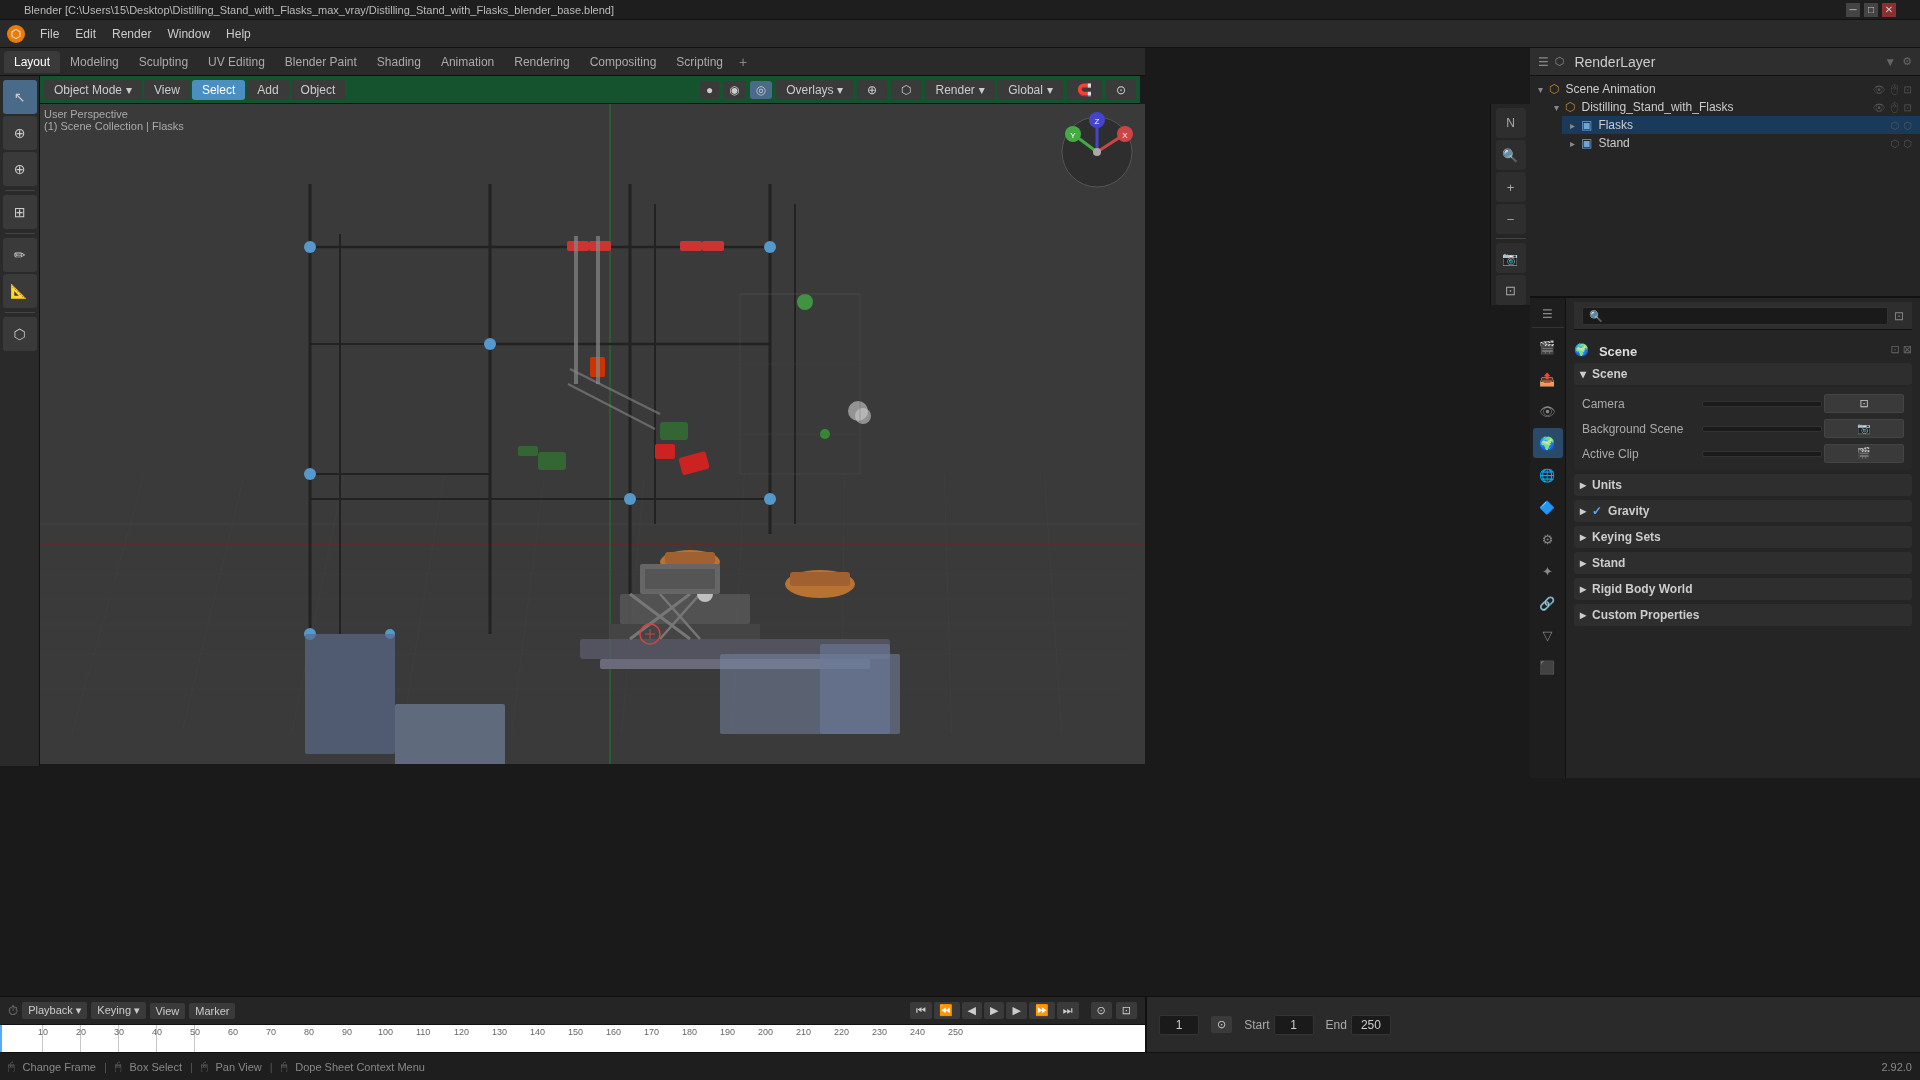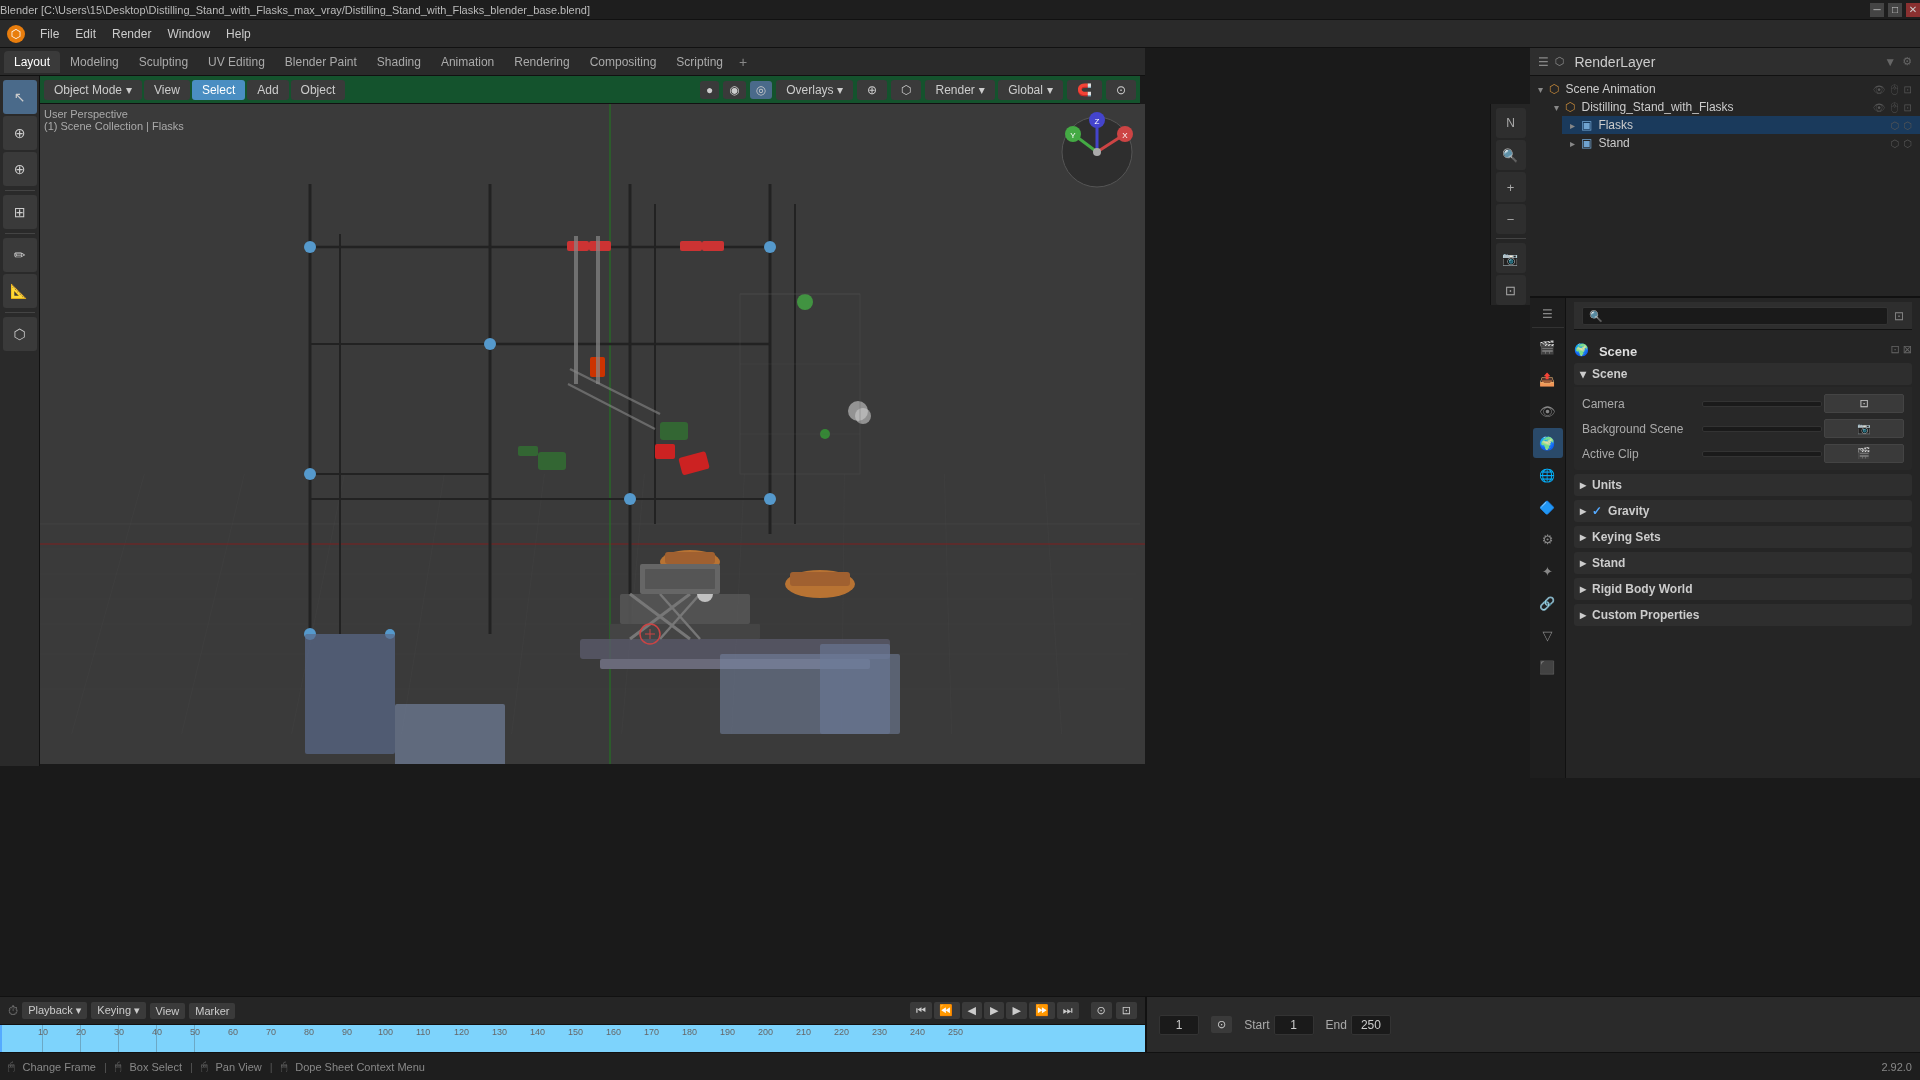--- a/index.html
+++ b/index.html
@@ -15,21 +15,21 @@
     }
 
     
     #titlebar {
       width: 100%;
       height: 20px;
       background: #1e1e1e;
       display: flex;
       align-items: center;
       justify-content: space-between;
-      padding: 0 0;
+      padding: 0 24px;
       border-bottom: 1px solid #111;
       position: absolute;
       top: 0; left: 0;
       z-index: 100;
     }
     #titlebar-controls { display: flex; gap: 4px; }
     .title-btn {
       width: 14px; height: 14px;
       background: #444; border: none;
       color: #ccc; font-size: 10px;
@@ -323,21 +323,21 @@
       border-bottom: 1px solid #111;
     }
     .tl-btn {
       padding: 2px 6px;
       background: #3a3a3a;
       border: none; color: #ccc;
       cursor: pointer; border-radius: 2px; font-size: 11px;
     }
     #timeline-track {
       height: 28px;
-      background: #7dd3fc;
+      background: #ffffff;
       position: relative;
       display: flex;
       align-items: center;
       overflow: hidden;
     }
     .tl-number {
       position: absolute;
       font-size: 9px;
       color: #666;
       top: 2px;

